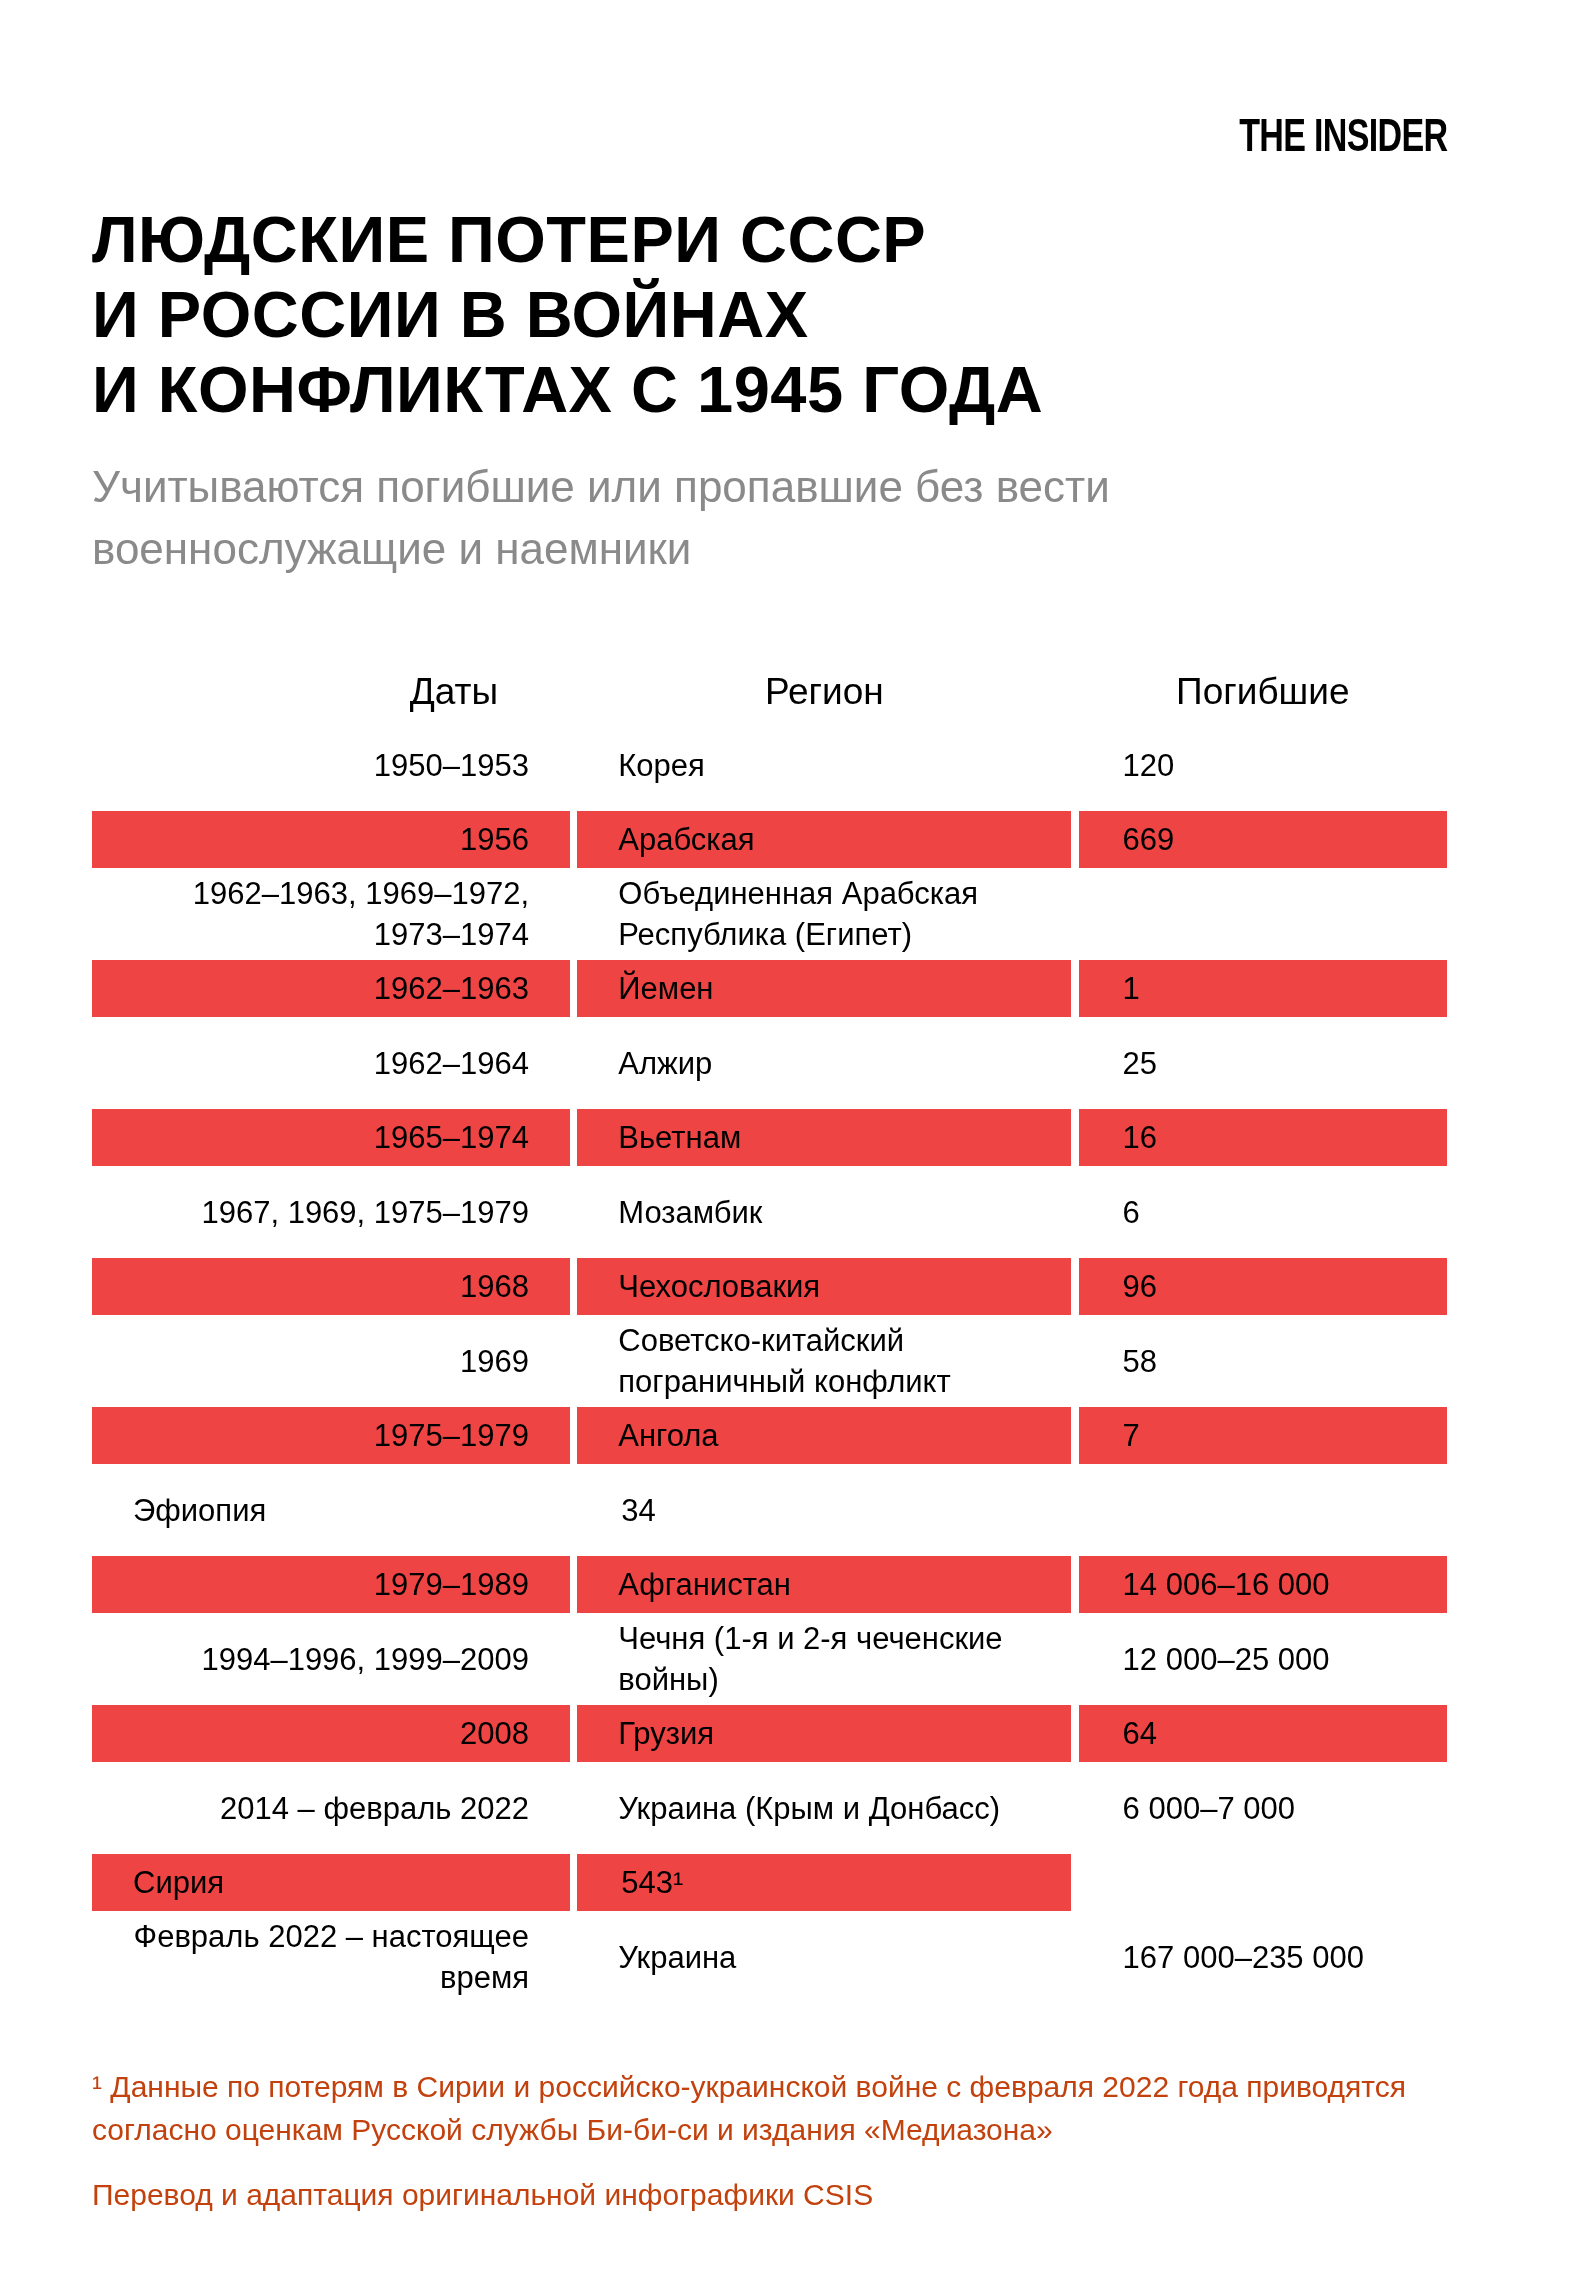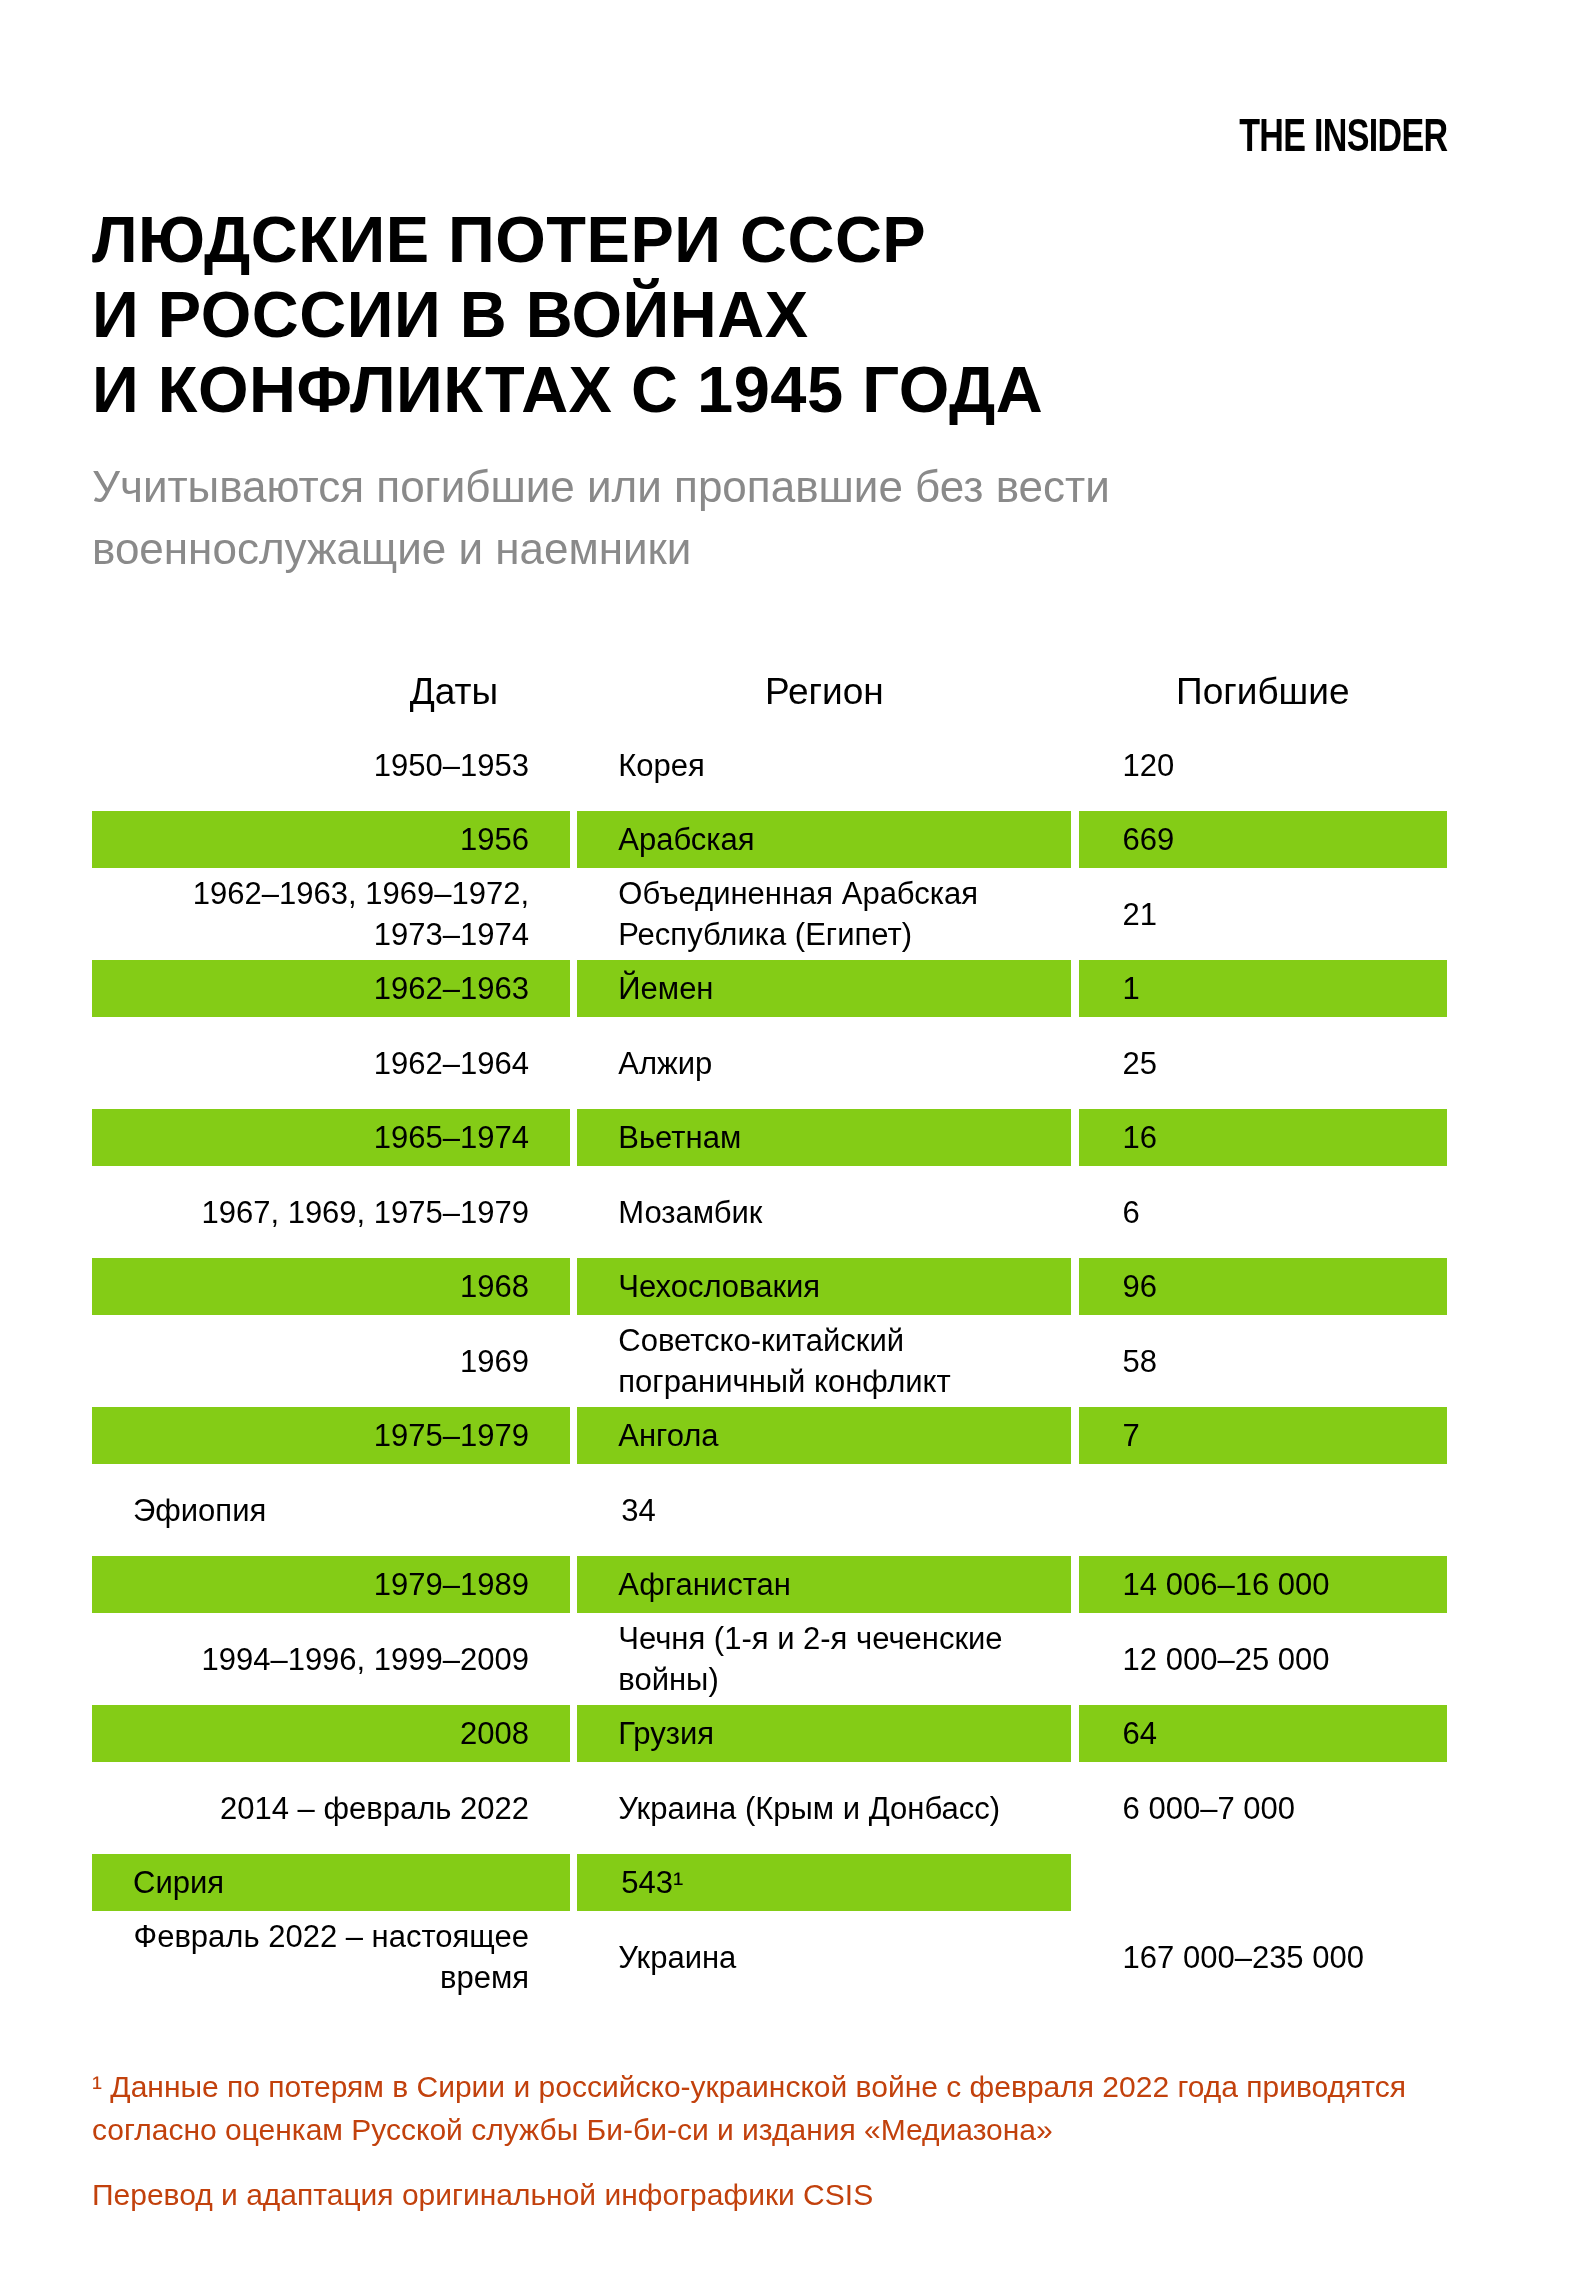--- a/index.html
+++ b/index.html
@@ -54,21 +54,21 @@
     column-gap: 7.3px;
     align-items: stretch;
   }
   .cell {
     display: flex;
     align-items: center;
     font-size: 31px;
     line-height: 41px;
     box-sizing: border-box;
   }
-  .row.striped .cell { background: #84cc16; }
+  .row.striped .cell { background: #ef4444; }
   .row { min-height: 92px; }
   .row.striped { min-height: 57px; }
 
   .c-dates  { justify-content: flex-end; text-align: right; padding: 0 41px 0 9.2px; }
   .c-region { justify-content: flex-start; text-align: left; padding: 0 18.4px 0 41px; }
   .c-deaths { justify-content: flex-start; text-align: left; padding: 0 18.4px 0 44px; }
 
   .header-row { min-height: 55px; margin-bottom: 0; }
   .header-row .cell { font-size: 37px; font-weight: 400; background: none; }
   .header-row .c-dates  { padding: 0 72px 0 9.2px; }
@@ -118,21 +118,20 @@
 
   <div class="row striped">
     <div class="cell c-dates">1956</div>
     <div class="cell c-region">Арабская</div>
     <div class="cell c-deaths">669</div>
   </div>
 
   <div class="row">
     <div class="cell c-dates">1962–1963, 1969–1972, 1973–1974</div>
     <div class="cell c-region">Объединенная Арабская Республика (Египет)</div>
-    <div class="cell c-deaths">21</div>
   </div>
 
   <div class="row striped">
     <div class="cell c-dates">1962–1963</div>
     <div class="cell c-region">Йемен</div>
     <div class="cell c-deaths">1</div>
   </div>
 
   <div class="row">
     <div class="cell c-dates">1962–1964</div>

